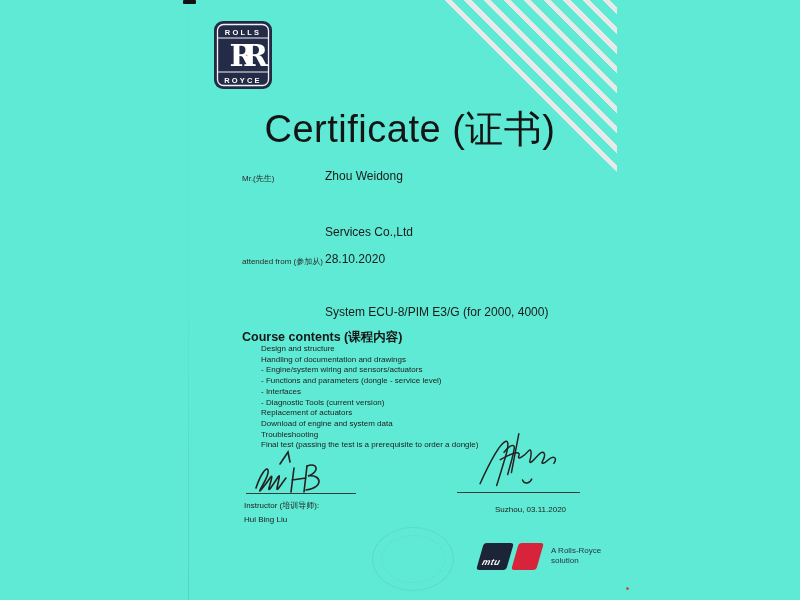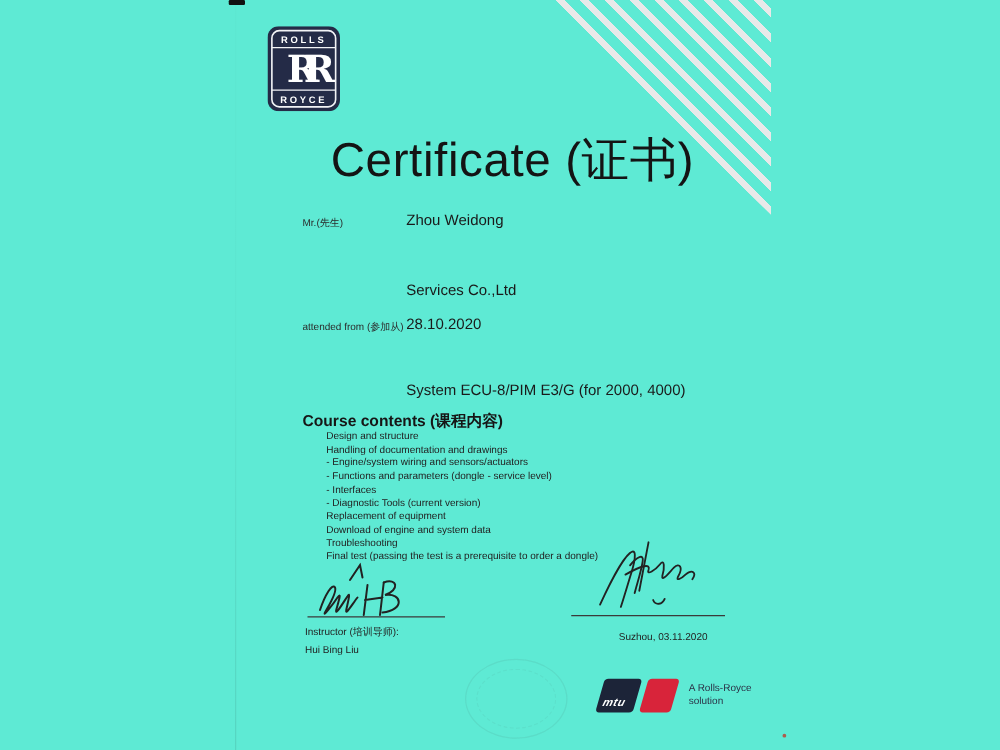--- a/index.html
+++ b/index.html
@@ -91,21 +91,21 @@
   </div>
 
   <div class="course-heading">Course contents (课程内容)</div>
   <div class="course-list">
       <div>Design and structure</div>
       <div>Handling of documentation and drawings</div>
       <div>- Engine/system wiring and sensors/actuators</div>
       <div>- Functions and parameters (dongle - service level)</div>
       <div>- Interfaces</div>
       <div>- Diagnostic Tools (current version)</div>
-      <div>Replacement of equipment</div>
+      <div>Replacement of actuators</div>
       <div>Download of engine and system data</div>
       <div>Troubleshooting</div>
       <div>Final test (passing the test is a prerequisite to order a dongle)</div>
     </div>
 
   <svg class="sig-svg" style="left:250px;top:450px;width:110px;height:45px" viewBox="0 0 110 45">
     <g fill="none" stroke="#222" stroke-width="1.6" stroke-linecap="round">
       <path d="M30,14 L38,2 L40,12"></path>
       <path d="M6,38 C10,26 16,16 18,20 C20,24 12,36 10,40 C8,44 16,34 20,28 C24,22 20,34 19,38 C18,43 24,33 28,27 C31,22 28,33 27,38 C26,43 32,33 36,28"></path>
       <path d="M44,18 L41,42 M42,30 L56,28 M57,16 L54,42"></path>

